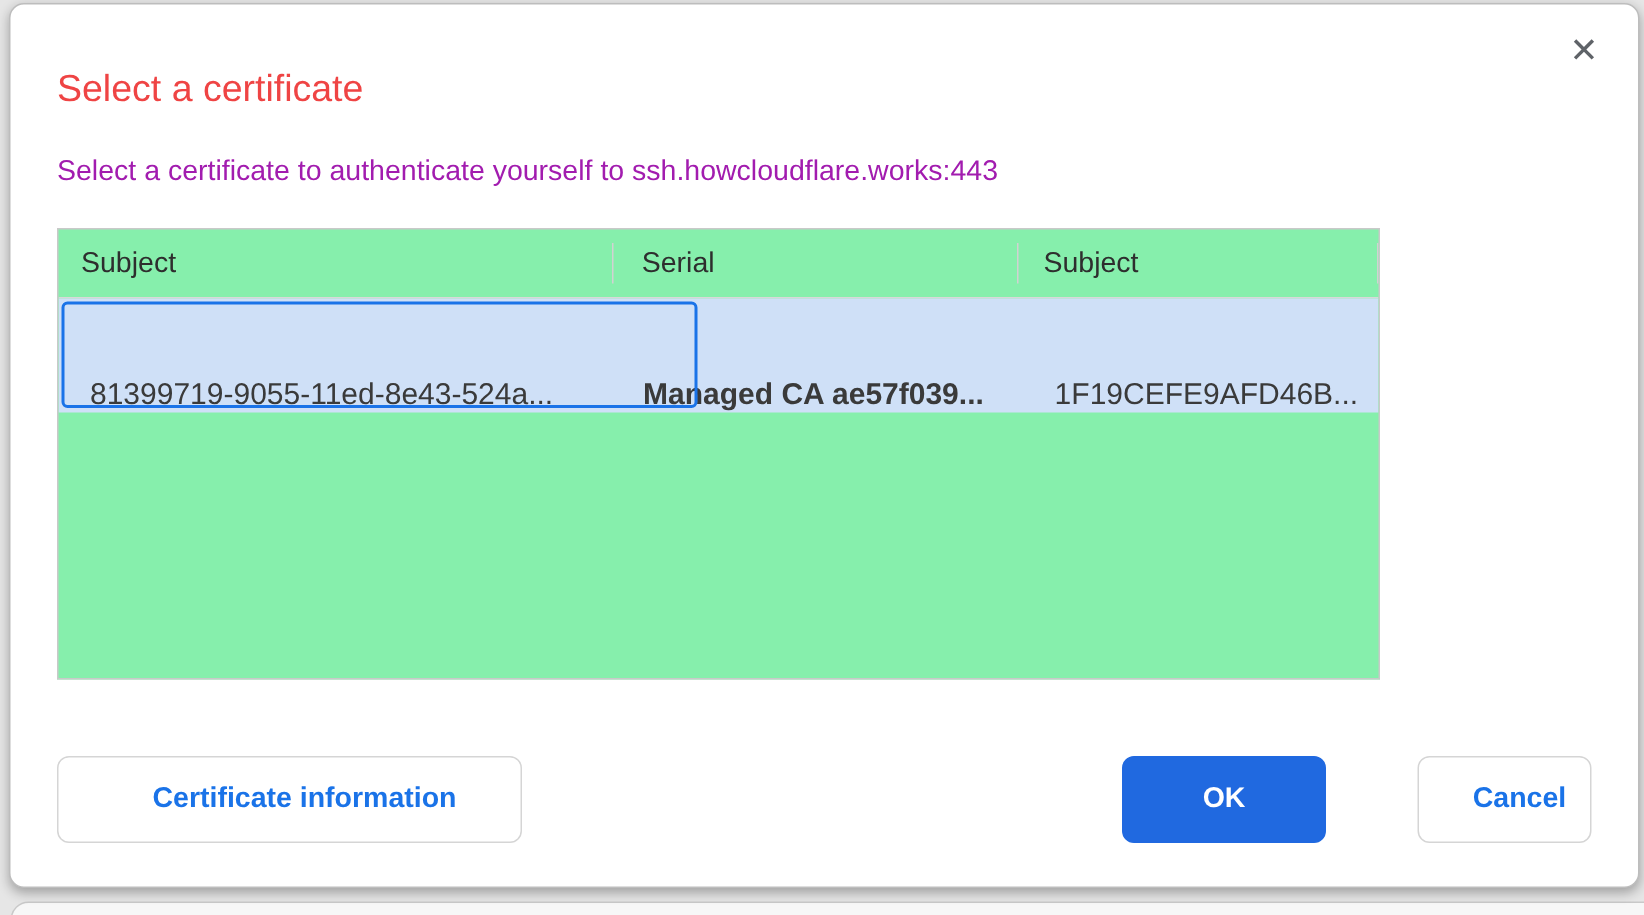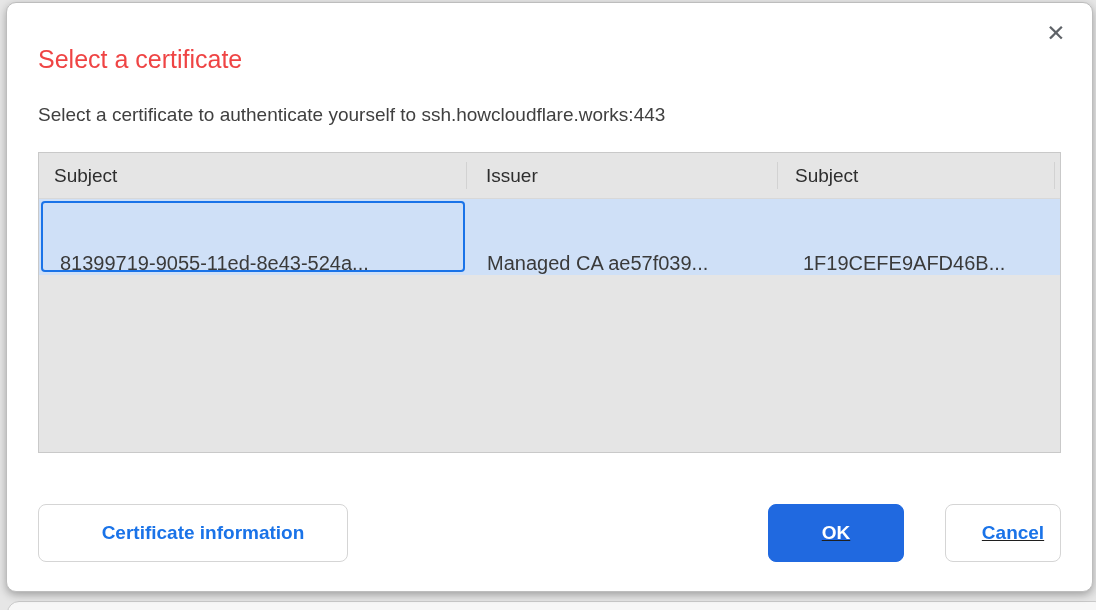--- a/index.html
+++ b/index.html
@@ -29,27 +29,27 @@
     display:flex; align-items:center; justify-content:center;
     color:#5f6368; font-size:23px; line-height:1;
     cursor:pointer; user-select:none;
   }
   .title {
     position:absolute; left:31px; top:42px;
     font-size:25px; font-weight:400; color:#ef4444;
   }
   .subtitle {
     position:absolute; left:31px; top:101px;
-    font-size:19px; color:#404040;
+    font-size:19px; color:#a21caf;
   }
   .cert-table {
     position:absolute; left:31px; top:149px;
-    width:1023px; height:301px;
+    width:882px; height:301px;
     border:1px solid #c9c9c9;
-    background:#e5e5e5;
+    background:#86efac;
     overflow:hidden;
   }
   .thead {
     display:flex; height:46px;
     border-bottom:1px solid #d8d8d8;
     align-items:center;
   }
   .th {
     height:100%; display:flex; align-items:center;
     font-size:19px; color:#2e2e2e;
@@ -67,21 +67,21 @@
     background:#cfe0f7;
     position:relative;
     align-items:flex-end;
     cursor:pointer;
   }
   .cell {
     font-size:20px; color:#3a3a3a;
     white-space:nowrap; overflow:hidden;
   }
   .cell-subject { width:428px; padding-left:21px; }
-  .cell-issuer  { width:311px; padding-left:20px; }
+  .cell-issuer  { width:311px; padding-left:20px;font-weight:bold; }
   .cell-serial  { width:277px; padding-left:25px; }
   .focus-ring {
     position:absolute; left:2px; top:2px;
     width:424px; height:71px;
     border:2px solid #1a73e8;
     border-radius:4px;
     pointer-events:none;
   }
   .buttons-row {
     position:absolute; left:31px; top:501px; width:1023px; height:58px;
@@ -94,21 +94,21 @@
     cursor:pointer;
     font-family:"Liberation Sans","DejaVu Sans",sans-serif;
   }
   .btn-outline {
     background:#ffffff;
     border:1px solid #d5d5d5;
     color:#1a73e8;
     padding-left:20px;
   }
   .btn-cert-info { width:310px; }
-  .btn-right-group { display:flex; gap:0;text-decoration:underline; }
+  .btn-right-group { display:flex; gap:20px; }
   .btn-ok {
     width:136px;
     background:#2069e0;
     border:1px solid #2069e0;
     color:#ffffff;
   }
   .btn-cancel { width:116px;margin-left:41px; }
 </style>
 </head>
 <body>
@@ -119,21 +119,21 @@
 
   <div class="close-btn">✕</div>
 
   <div class="title">Select a certificate</div>
 
   <div class="subtitle">Select a certificate to authenticate yourself to ssh.howcloudflare.works:443</div>
 
   <div class="cert-table">
     <div class="thead">
       <div class="th th-subject">Subject</div>
-      <div class="th th-issuer">Issuer</div>
+      <div class="th th-issuer">Serial</div>
       <div class="th th-serial">Subject</div>
     </div>
     <div class="row">
       <div class="focus-ring"></div>
       <div class="cell cell-subject">81399719-9055-11ed-8e43-524a...</div>
       <div class="cell cell-issuer">Managed CA ae57f039...</div>
       <div class="cell cell-serial">1F19CEFE9AFD46B...</div>
     </div>
   </div>
 

